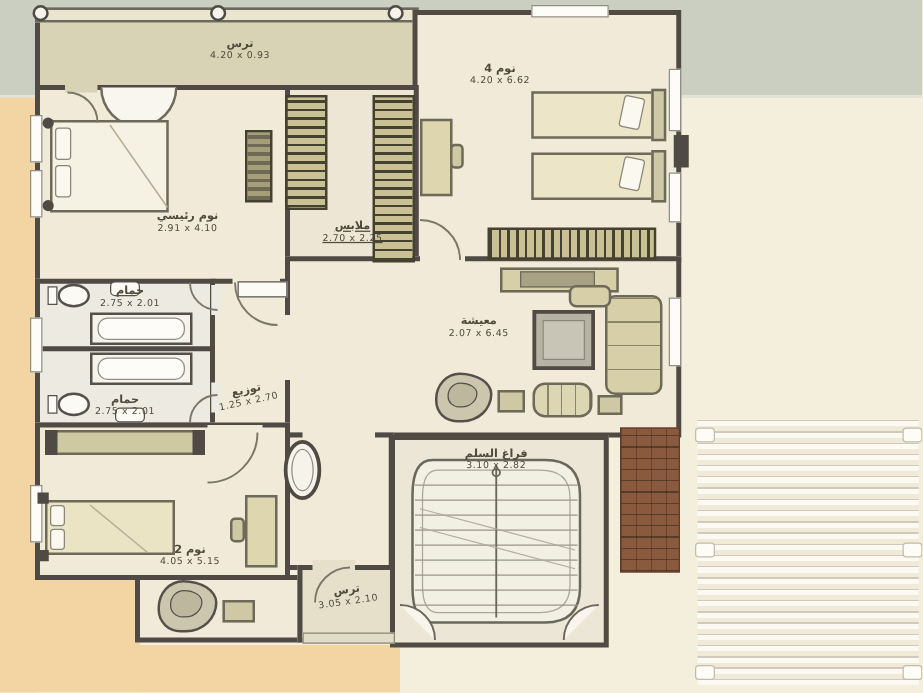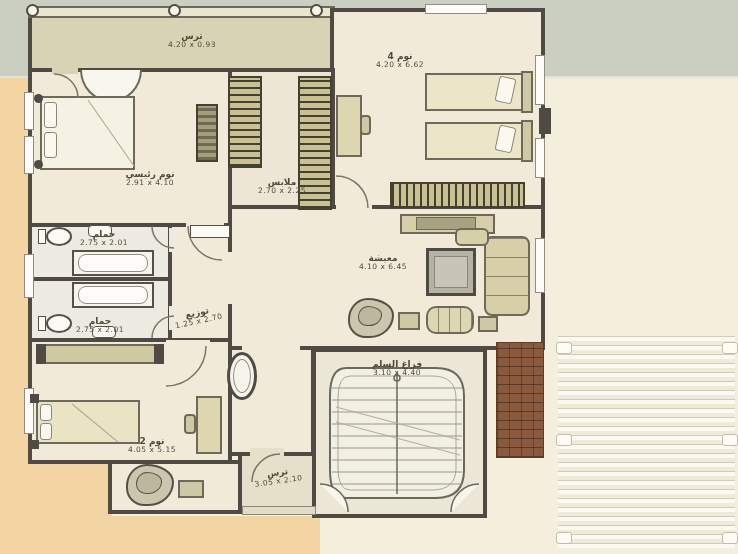--- a/index.html
+++ b/index.html
@@ -202,43 +202,43 @@
     <div class="dm">4.20 x 0.93</div>
   </div>
   <div class="lbl" style="left:400px;top:60px;">
     <div class="nm">نوم 4</div>
     <div class="dm">4.20 x 6.62</div>
   </div>
   <div class="lbl" style="left:150px;top:178px;">
     <div class="nm">نوم رئيسي</div>
     <div class="dm">2.91 x 4.10</div>
   </div>
-  <div class="lbl" style="left:282px;top:186px;">
+  <div class="lbl" style="left:282px;top:186px;text-decoration:underline;">
     <div class="nm">ملابس</div>
     <div class="dm">2.70 x 2.25</div>
   </div>
   <div class="lbl" style="left:104px;top:238px;">
     <div class="nm">حمام</div>
     <div class="dm">2.75 x 2.01</div>
   </div>
   <div class="lbl" style="left:100px;top:325px;">
     <div class="nm">حمام</div>
     <div class="dm">2.75 x 2.01</div>
   </div>
   <div class="lbl" style="left:198px;top:317px;transform:translate(-50%,-50%) rotate(-12deg);">
     <div class="nm">توزيع</div>
     <div class="dm">1.25 x 2.70</div>
   </div>
   <div class="lbl" style="left:383px;top:262px;">
     <div class="nm">معيشة</div>
-    <div class="dm">4.10 x 6.45</div>
+    <div class="dm">2.07 x 6.45</div>
   </div>
   <div class="lbl" style="left:397px;top:368px;">
     <div class="nm">فراغ السلم</div>
-    <div class="dm">3.10 x 4.40</div>
+    <div class="dm">3.10 x 2.82</div>
   </div>
   <div class="lbl" style="left:152px;top:445px;">
     <div class="nm">نوم 2</div>
     <div class="dm">4.05 x 5.15</div>
   </div>
   <div class="lbl" style="left:278px;top:477px;transform:translate(-50%,-50%) rotate(-8deg);">
     <div class="nm">ترس</div>
     <div class="dm">3.05 x 2.10</div>
   </div>
 

